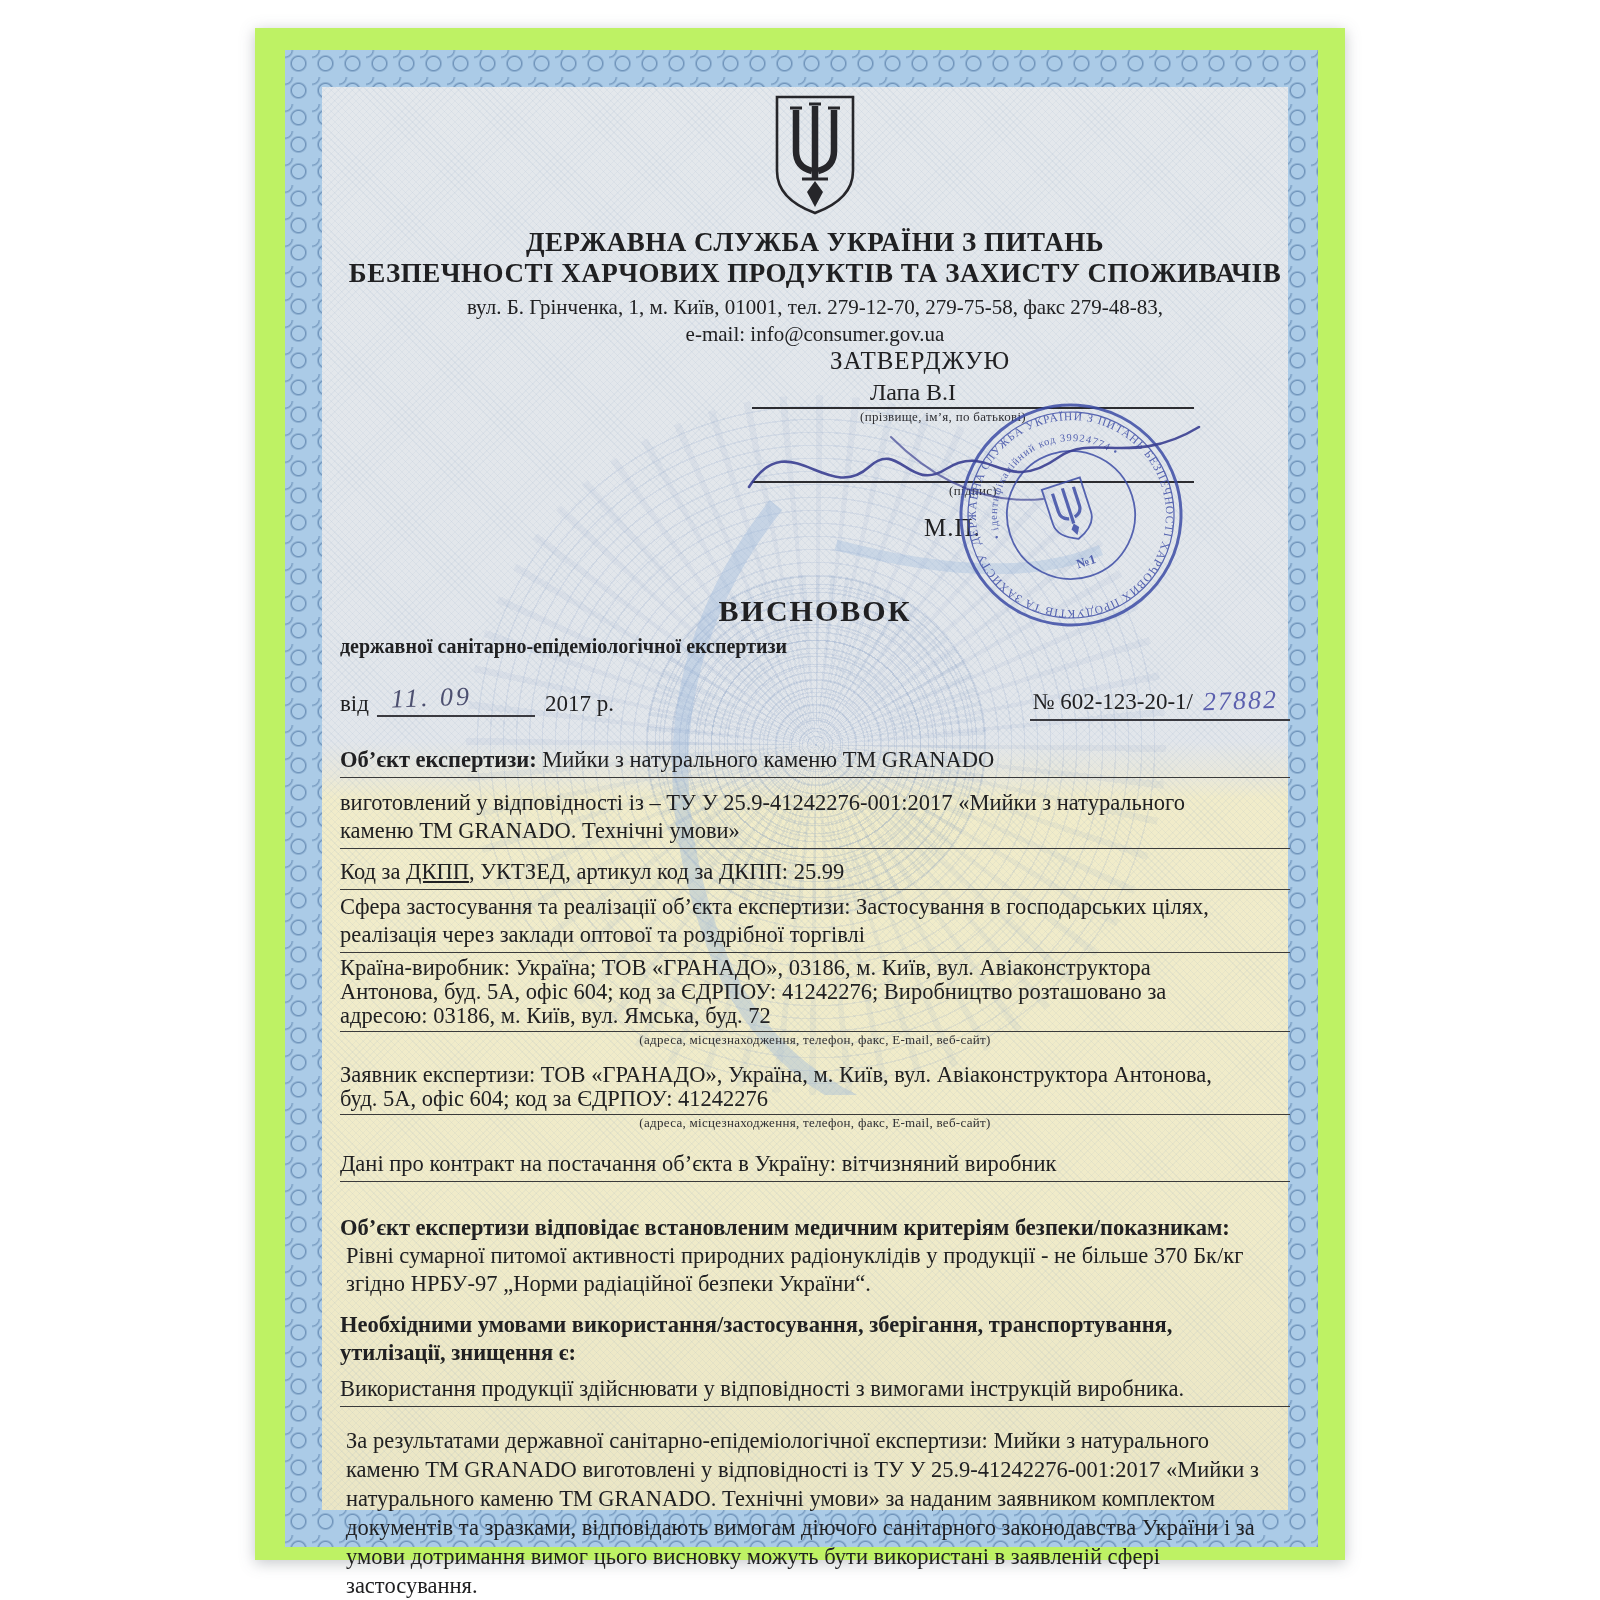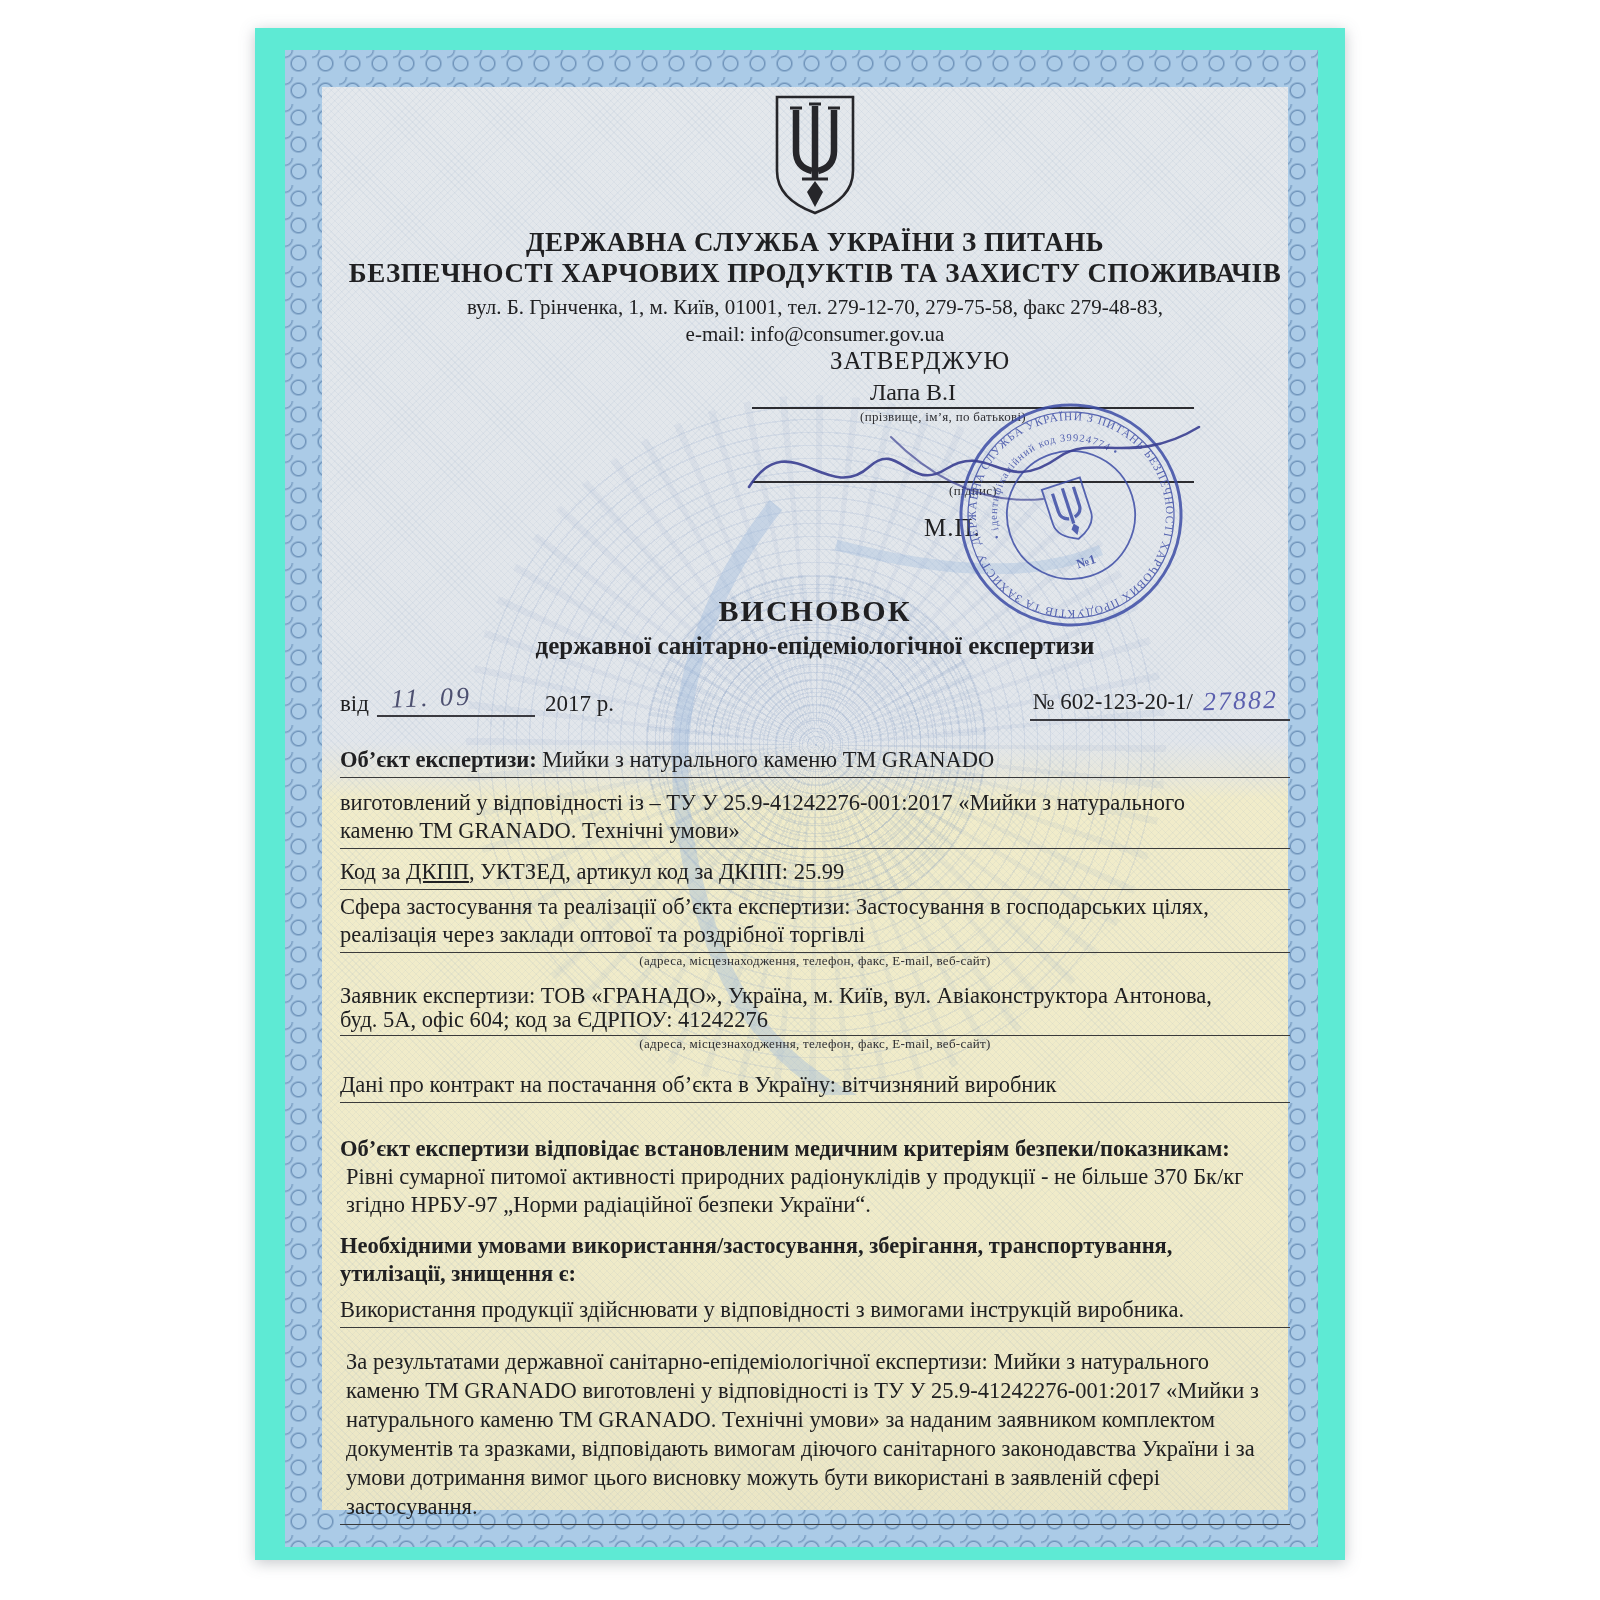--- a/index.html
+++ b/index.html
@@ -1,18 +1,18 @@
 <!DOCTYPE html>
 <html><head>
 <meta charset="utf-8">
 <style>
   html,body{margin:0;padding:0;background:#ffffff;}
   .stage{position:relative;width:1600px;height:1600px;background:#ffffff;overflow:hidden;
          font-family:"Liberation Serif", serif;color:#202022;}
-  .page{position:absolute;left:255px;top:28px;width:1090px;height:1532px;background:#5eead4;
+  .page{position:absolute;left:255px;top:28px;width:1090px;height:1532px;background:#bef264;
         box-shadow:0 3px 14px rgba(90,95,105,.35);}
   .frame{position:absolute;left:30px;right:27px;top:22px;bottom:13px;background-color:#abcbe7;
         background-image:
           radial-gradient(circle at 50% 50%, rgba(63,103,150,0) 6px, rgba(63,103,150,.55) 7px, rgba(63,103,150,0) 9px),
           radial-gradient(circle at 0% 0%, rgba(63,103,150,0) 6px, rgba(63,103,150,.45) 7px, rgba(63,103,150,0) 9px);
         background-size:27px 27px;}
   .paper{position:absolute;left:67px;top:59px;width:966px;height:1423px;
         background:
           repeating-linear-gradient(45deg, rgba(130,158,190,.10) 0 1px, rgba(0,0,0,0) 1px 5px),
           repeating-linear-gradient(-45deg, rgba(130,158,190,.08) 0 1px, rgba(0,0,0,0) 1px 5px),
@@ -24,21 +24,21 @@
   .rosette.inner{left:324px;top:488px;width:340px;height:340px;opacity:.45;
         background:
           repeating-radial-gradient(circle at 50% 50%, rgba(110,140,185,.38) 0 1.5px, rgba(0,0,0,0) 1.5px 8px),
           repeating-conic-gradient(rgba(110,140,185,.22) 0deg 1.5deg, rgba(0,0,0,0) 1.5deg 5deg);}
   .accents{position:absolute;left:144px;top:308px;width:700px;height:700px;}
   .content{position:absolute;left:18px;top:0;width:950px;}
   .emblem-wrap{text-align:center;margin-top:6px;height:128px;}
   .org{font-weight:bold;font-size:27px;line-height:31px;text-align:center;margin-top:6px;letter-spacing:.5px;}
   .addr{font-size:21px;line-height:27px;text-align:center;}
   .doc-title{margin-top:246px;font-weight:bold;font-size:30px;line-height:34px;text-align:center;letter-spacing:2px;}
-  .doc-sub{margin-top:3px;font-weight:bold;font-size:25px;line-height:30px;text-align:center;}
+  .doc-sub{margin-top:3px;font-weight:bold;font-size:20px;line-height:30px;text-align:left;}
   .ref-row{margin-top:24px;display:flex;justify-content:space-between;align-items:center;font-size:23px;height:36px;}
   .blank{display:inline-block;width:158px;border-bottom:2px solid #3a3a40;position:relative;height:26px;
          vertical-align:bottom;margin:0 10px 0 8px;}
   .hw{font-style:italic;color:#4d5070;font-size:26px;letter-spacing:3px;white-space:nowrap;}
   .blank .hw{position:absolute;left:14px;top:-6px;transform:rotate(-2deg);}
   .numline{border-bottom:2px solid #3a3a40;padding:0 12px 3px 2px;}
   .hw2{font-style:italic;color:#5b5fae;font-size:26px;letter-spacing:2px;display:inline-block;
        transform:rotate(-2deg);margin-left:10px;}
   .field{font-size:22.5px;line-height:28px;border-bottom:1.6px solid #3a3a3a;padding-bottom:3px;
          white-space:pre-line;}
@@ -117,20 +117,23 @@
         <div class="field mt25"><span class="b">Об’єкт експертизи:</span><span> Мийки з натурального каменю ТМ GRANADO</span></div>
 
         <div class="field mt11">виготовлений у відповідності із  –  ТУ У 25.9-41242276-001:2017 «Мийки з натурального
 каменю ТМ GRANADO. Технічні умови»</div>
 
         <div class="field mt9"><span>Код за </span><span class="u">ДКПП</span><span>, УКТЗЕД, артикул  код за ДКПП: 25.99</span></div>
 
         <div class="field mt3">Сфера застосування та реалізації об’єкта експертизи:  Застосування в господарських цілях,
 реалізація через заклади оптової та роздрібної торгівлі</div>
 
+        <div class="field mt3 tight">Країна-виробник:  Україна; ТОВ «ГРАНАДО», 03186, м. Київ, вул.  Авіаконструктора
+Антонова, буд. 5А, офіс 604; код за ЄДРПОУ: 41242276; Виробництво розташовано за
+адресою: 03186,  м. Київ, вул.  Ямська, буд. 72</div>
         <div class="cap">(адреса, місцезнаходження, телефон, факс, E-mail, веб-сайт)</div>
 
         <div class="field mt16 tight">Заявник експертизи:  ТОВ «ГРАНАДО», Україна, м. Київ, вул.  Авіаконструктора Антонова,
 буд. 5А, офіс 604; код за ЄДРПОУ: 41242276</div>
         <div class="cap">(адреса, місцезнаходження, телефон, факс, E-mail, веб-сайт)</div>
 
         <div class="field mt20">Дані про контракт на постачання об’єкта в Україну: вітчизняний виробник</div>
 
         <div class="field noline b mt24">Об’єкт експертизи відповідає встановленим медичним критеріям безпеки/показникам:</div>
         <div class="field noline" style="padding-left:6px;">Рівні сумарної питомої активності природних радіонуклідів у продукції - не більше 370 Бк/кг

